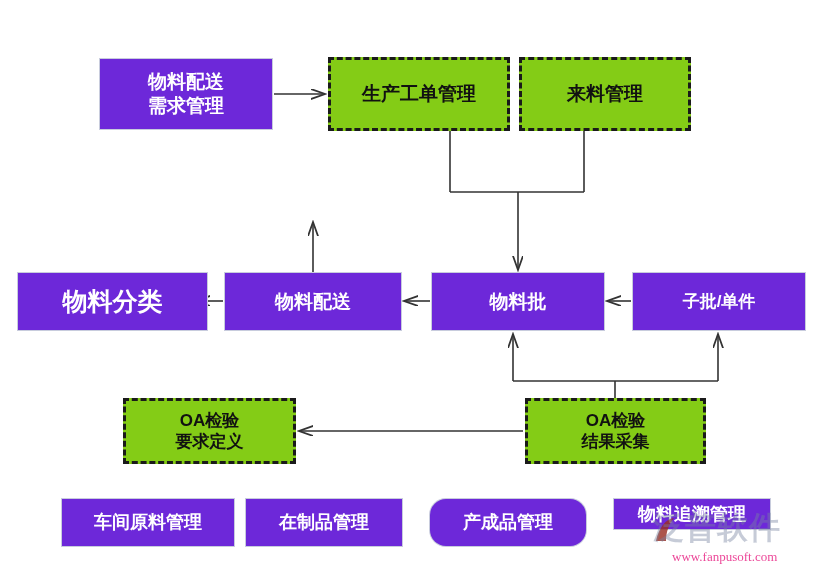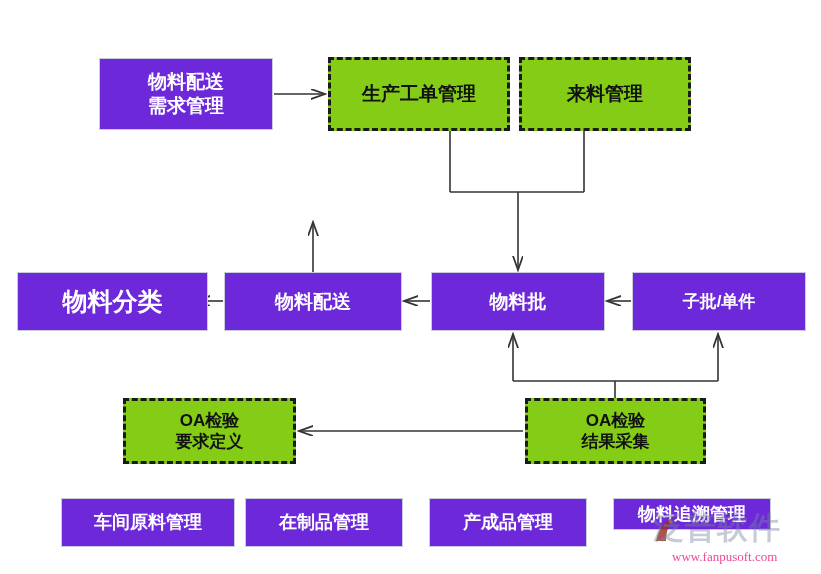--- a/index.html
+++ b/index.html
@@ -56,21 +56,21 @@
   #n-matbatch   { left:432px; top:273px; width:172px; height:57px;  font-size:19px; }
   #n-subbatch   { left:633px; top:273px; width:172px; height:57px;  font-size:17px; }
 
   
   #n-oadef      { left:123px; top:398px; width:173px; height:66px;  font-size:17px; }
   #n-oares      { left:525px; top:398px; width:181px; height:66px;  font-size:17px; }
 
   
   #n-rawmat     { left:62px;  top:499px; width:172px; height:47px;  font-size:18px; }
   #n-wip        { left:246px; top:499px; width:156px; height:47px;  font-size:18px; }
-  #n-finished   { left:430px; top:499px; width:156px; height:47px;  font-size:18px; }
+  #n-finished   { left:430px; top:499px; width:156px; height:47px;  font-size:18px;border-radius:16px; }
   #n-trace      { left:614px; top:499px; width:156px; height:30px;  font-size:18px;text-align:center; }
 
   
   #watermark {
     position: absolute;
     left: 648px; top: 505px;
     width: 173px; height: 69px;
     z-index: 5;
     pointer-events: none;
   }

